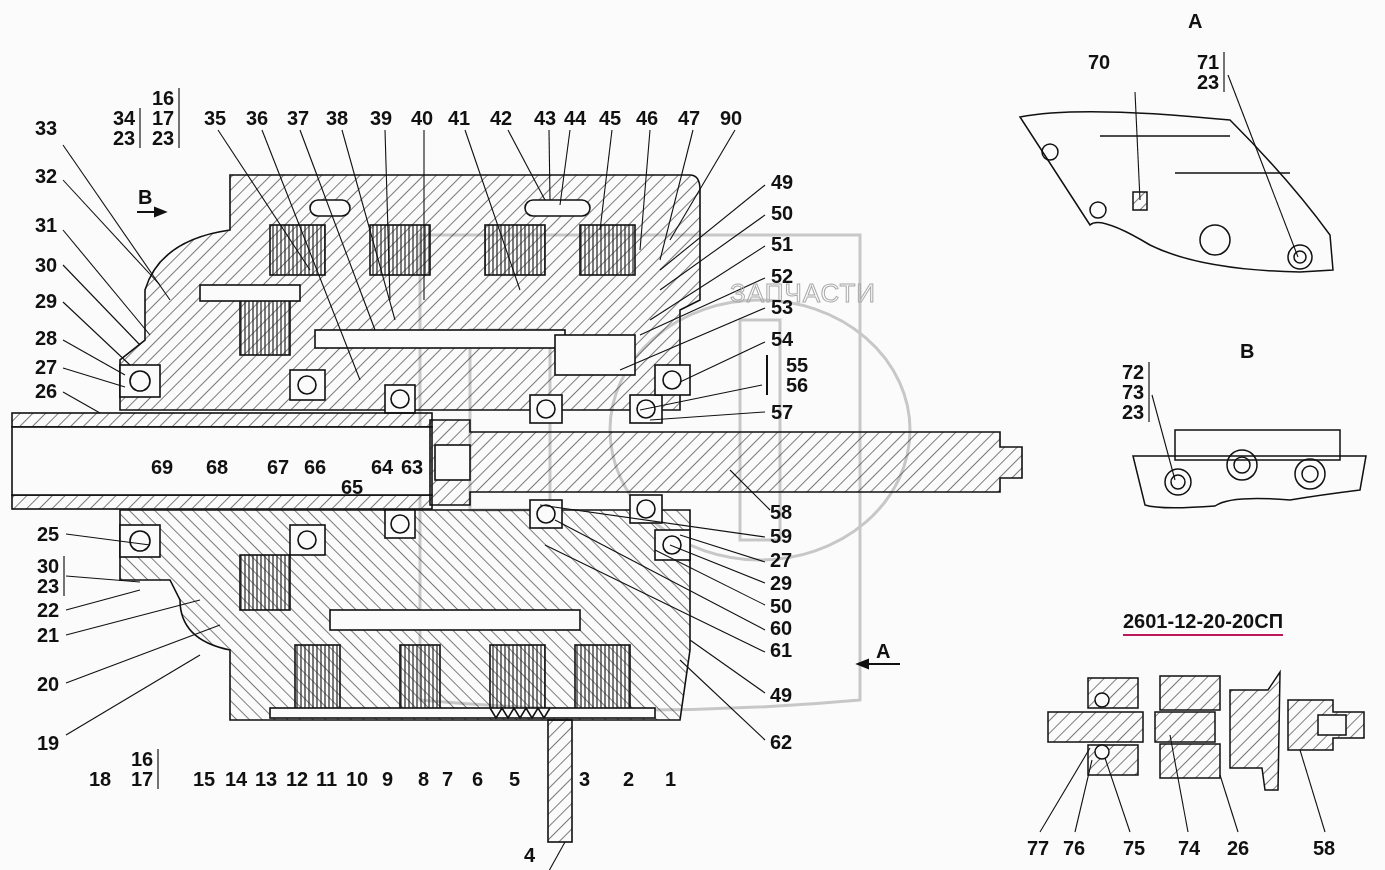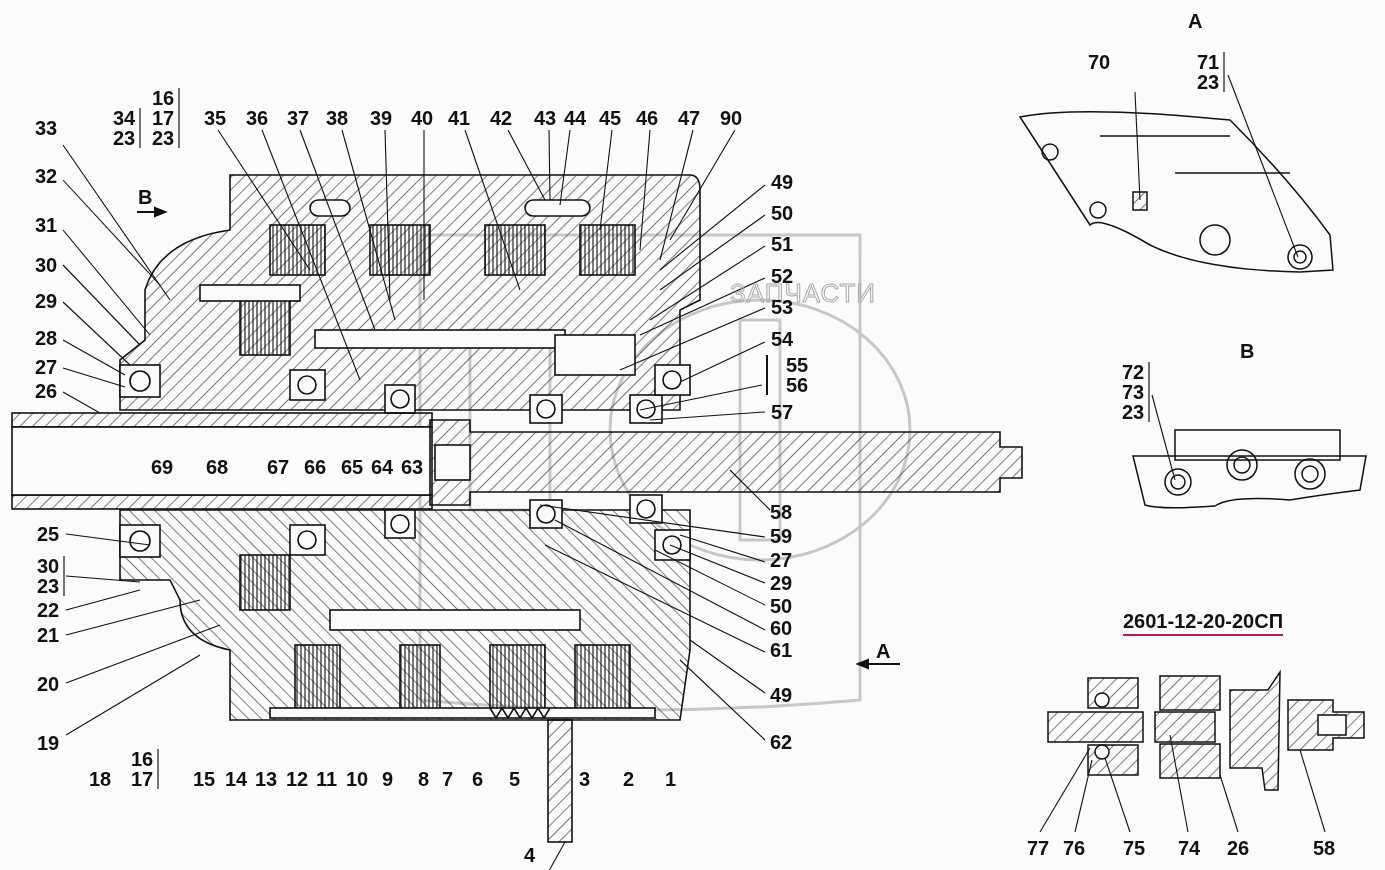--- a/index.html
+++ b/index.html
@@ -264,21 +264,21 @@
 <div class="lbl" style="left:89px;top:769px;">18</div>
 <div class="stack barred" style="left:131px;top:749px;">
   <div>16</div>
   <div>17</div>
 </div>
 
 <div class="lbl" style="left:151px;top:457px;">69</div>
 <div class="lbl" style="left:206px;top:457px;">68</div>
 <div class="lbl" style="left:267px;top:457px;">67</div>
 <div class="lbl" style="left:304px;top:457px;">66</div>
-<div class="lbl" style="left:341px;top:457px;">65</div>
+<div class="lbl" style="left:341px;top:477px;">65</div>
 <div class="lbl" style="left:371px;top:457px;">64</div>
 <div class="lbl" style="left:401px;top:457px;">63</div>
 
 <div class="lbl" style="left:193px;top:769px;">15</div>
 <div class="lbl" style="left:225px;top:769px;">14</div>
 <div class="lbl" style="left:255px;top:769px;">13</div>
 <div class="lbl" style="left:286px;top:769px;">12</div>
 <div class="lbl" style="left:316px;top:769px;">11</div>
 <div class="lbl" style="left:346px;top:769px;">10</div>
 <div class="lbl" style="left:382px;top:769px;">9</div>

